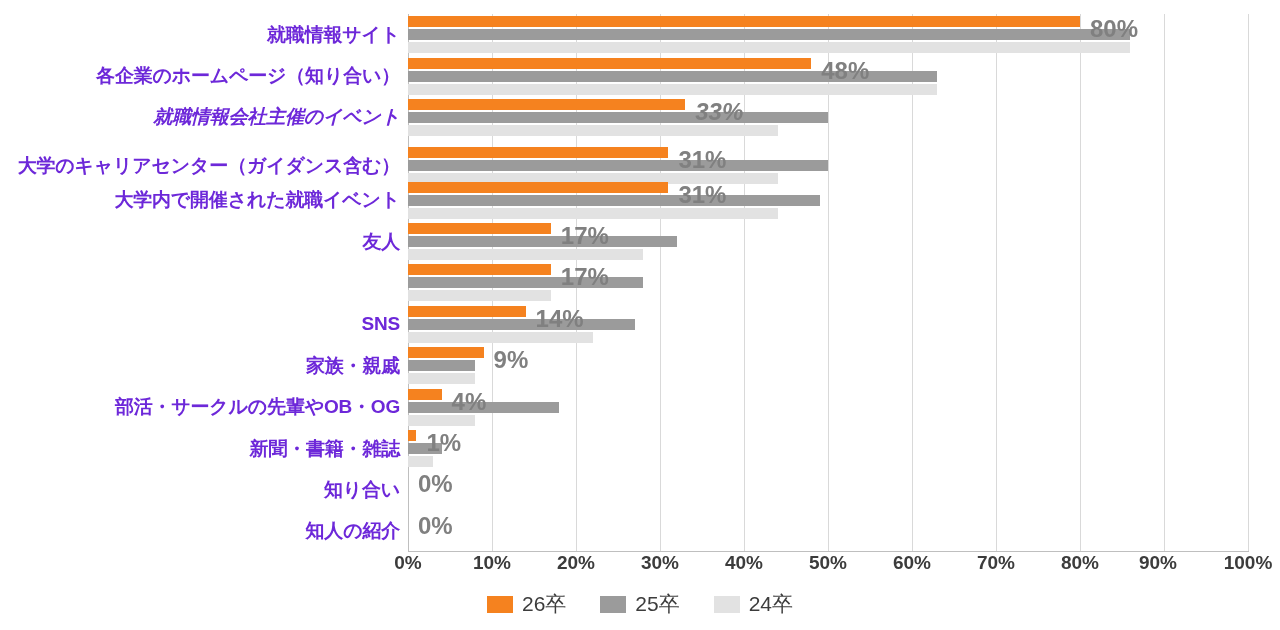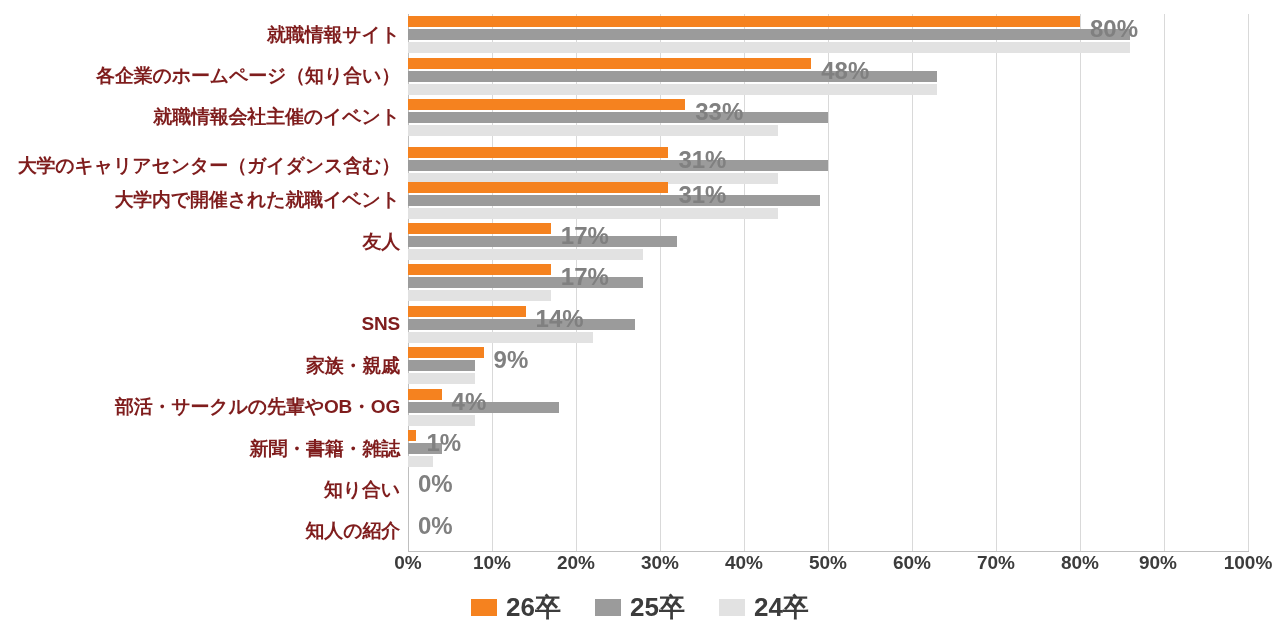--- a/index.html
+++ b/index.html
@@ -54,21 +54,21 @@
   }
   .cat-label {
     position: absolute;
     right: 100%;
     margin-right: 8px;
     top: 50%;
     transform: translateY(-50%);
     white-space: nowrap;
     font-size: 19px;
     font-weight: bold;
-    color: #7f1d1d;
+    color: #6d28d9;
     letter-spacing: -0.2px;
   }
   .bars {
     position: absolute;
     left: 0;
     right: 0;
     top: 0;
     bottom: 0;
   }
   .bar {
@@ -127,22 +127,22 @@
     display: flex;
     align-items: center;
     gap: 9px;
   }
   .legend-swatch {
     width: 26px;
     height: 17px;
     display: inline-block;
   }
   .legend-text {
-    font-size: 26px;
-    font-weight: bold;
+    font-size: 21px;
+    font-weight: normal;
     color: #3c3c3c;
   }
 </style>
 </head>
 <body>
 
 <div id="chart-root">
 
   <div class="plot-area">
     <div class="gridlines" id="gridlines">
@@ -170,21 +170,21 @@
         </div>
         <div class="row" style="top: 41.3846px; height: 41.3846px;">
           <div class="cat-label">各企業のホームページ（知り合い）</div>
           <div class="bars">
             <div class="bar bar-26" style="top: 2.19231px; height: 11px; width: 403.2px; background: rgb(245, 130, 31);"></div>
             <div class="bar bar-25" style="top: 15.1923px; height: 11px; width: 529.2px; background: rgb(155, 155, 155);"></div>
             <div class="bar bar-24" style="top: 28.1923px; height: 11px; width: 529.2px; background: rgb(226, 226, 226);"></div>
             <div class="value-label" style="left: 413.2px; top: 15.1923px;">48%</div>
           </div>
         </div>
-        <div class="row" style="top: 82.7692px; height: 41.3846px;">
+        <div class="row" style="top: 82.7692px; height: 41.3846px; font-style: italic;">
           <div class="cat-label">就職情報会社主催のイベント</div>
           <div class="bars">
             <div class="bar bar-26" style="top: 2.19231px; height: 11px; width: 277.2px; background: rgb(245, 130, 31);"></div>
             <div class="bar bar-25" style="top: 15.1923px; height: 11px; width: 420px; background: rgb(155, 155, 155);"></div>
             <div class="bar bar-24" style="top: 28.1923px; height: 11px; width: 369.6px; background: rgb(226, 226, 226);"></div>
             <div class="value-label" style="left: 287.2px; top: 15.1923px;">33%</div>
           </div>
         </div>
         <div class="row" style="top: 131px; height: 41.3846px;">
           <div class="cat-label">大学のキャリアセンター（ガイダンス含む）</div>

